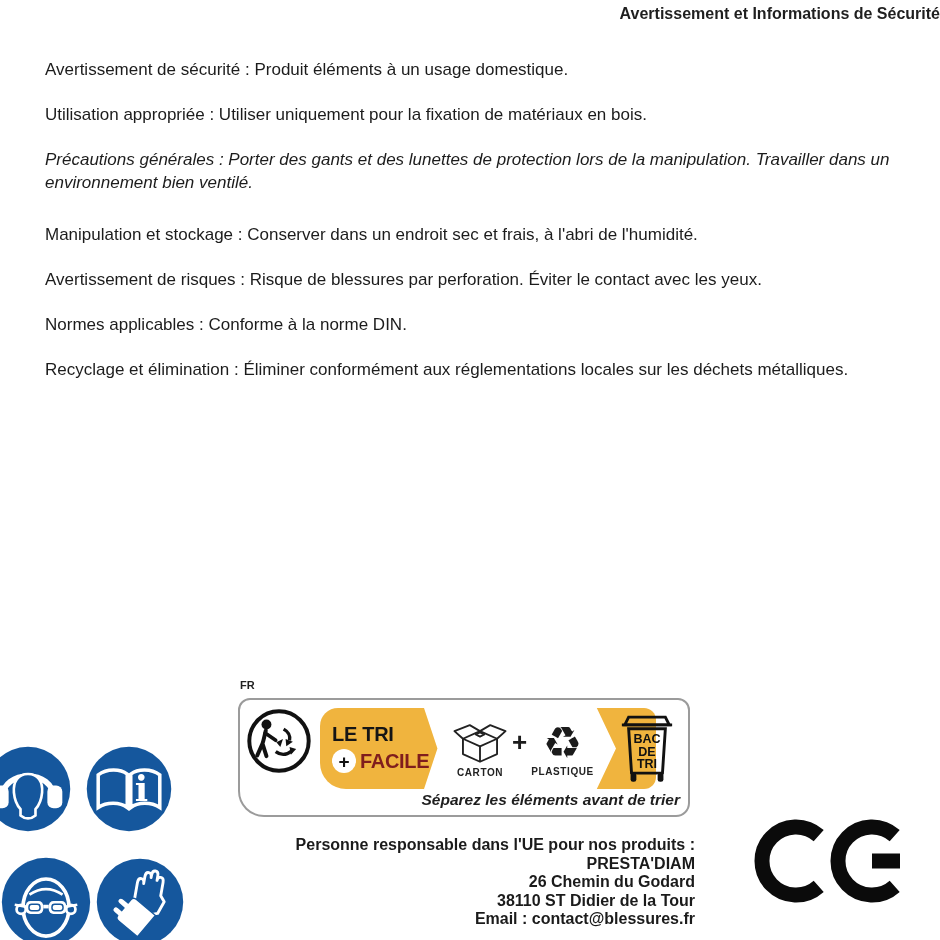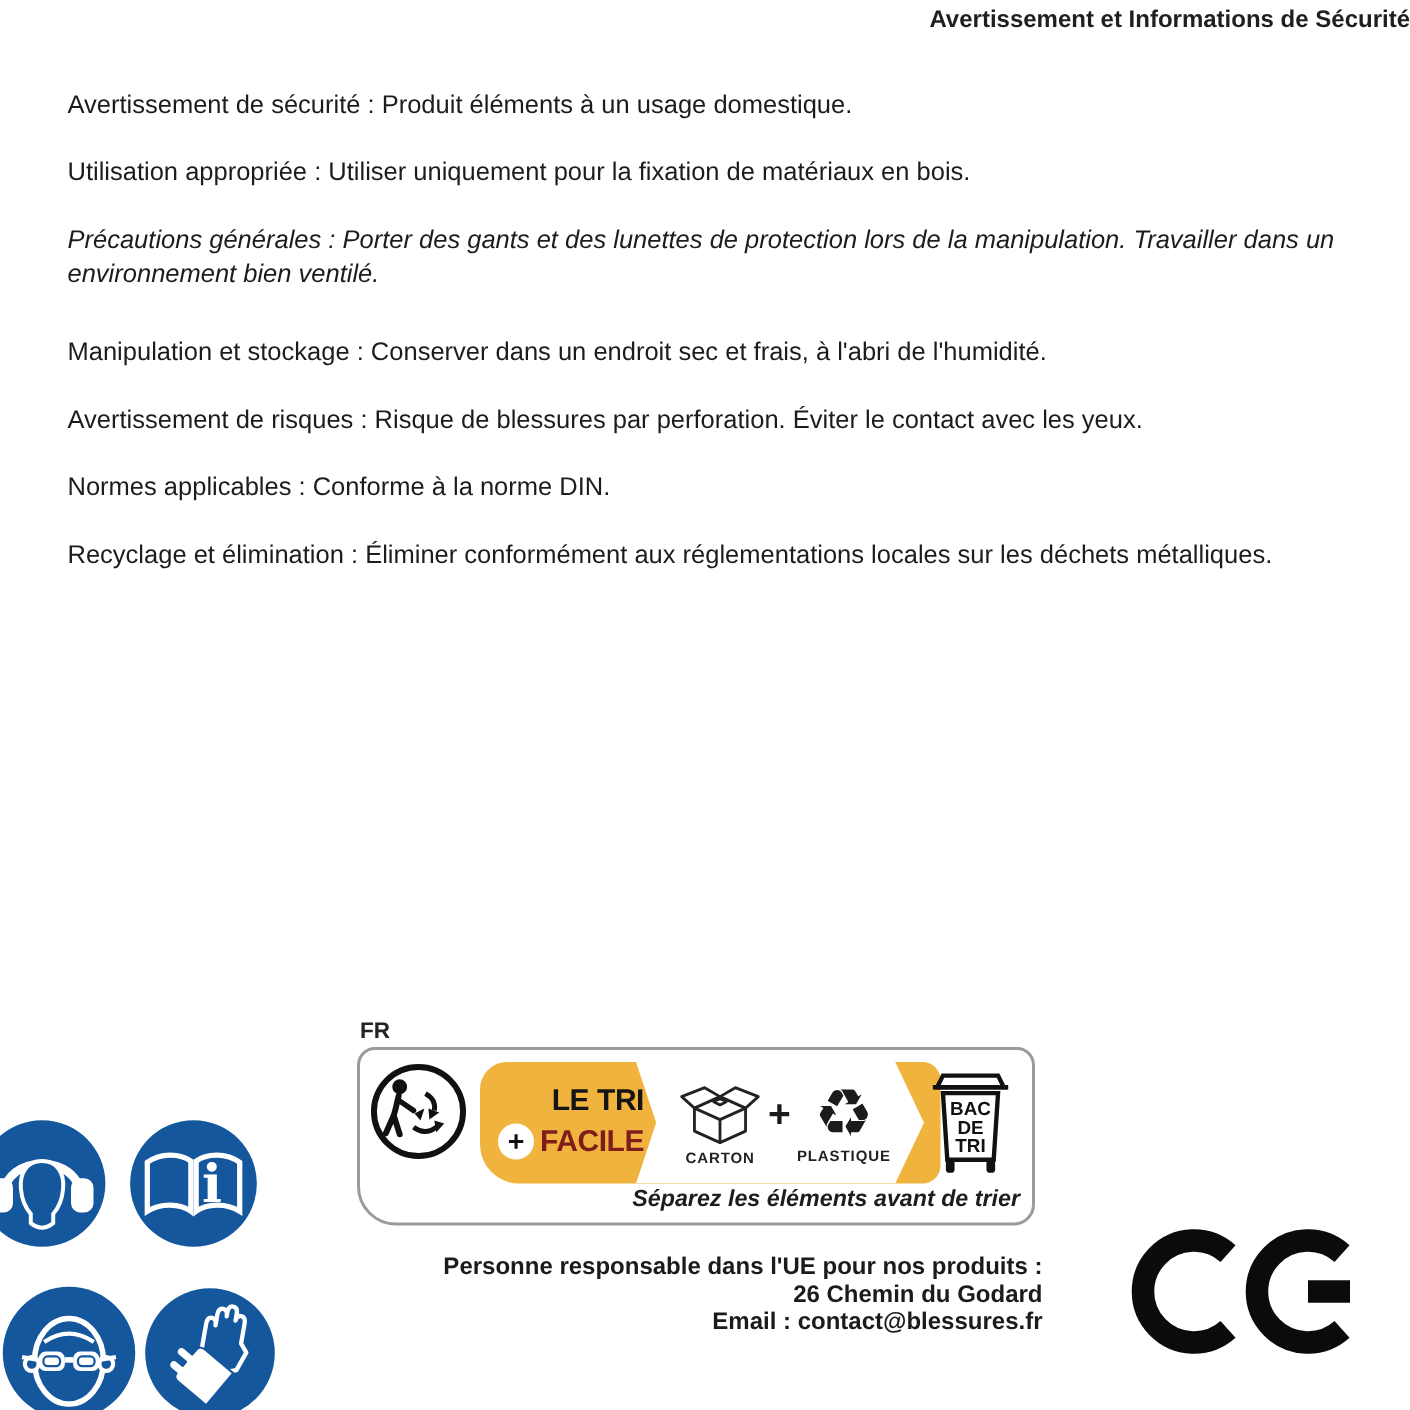--- a/index.html
+++ b/index.html
@@ -5,27 +5,27 @@
   html,body{margin:0;padding:0;background:#fff;}
   .page{position:relative;width:940px;height:940px;background:#ffffff;overflow:hidden;
         font-family:"Liberation Sans", sans-serif;color:#1a1a1a;}
   .doc-title{position:absolute;top:5px;left:0;width:940px;text-align:right;
              font-size:16px;font-weight:bold;color:#1f1f1f;}
   .body-text{position:absolute;left:45px;top:58px;width:852px;}
   .body-text p{margin:0 0 22px 0;font-size:17px;line-height:23px;color:#1c1c1c;}
   .body-text p.wide-gap{margin-bottom:29px;font-style:italic;}
 
   
-  .fr-label{position:absolute;left:240px;top:679px;font-size:15px;font-weight:bold;color:#222;}
+  .fr-label{position:absolute;left:240px;top:679px;font-size:11px;font-weight:bold;color:#222;}
   .infotri-box{position:absolute;left:238px;top:698px;width:452px;height:119px;
                background:#fff;border:2px solid #9b9b9b;box-sizing:border-box;
                border-radius:12px 12px 14px 26px;}
   .triman{position:absolute;left:6px;top:8px;width:66px;height:66px;}
-  .yellow-band{position:absolute;left:80px;top:8px;width:307px;height:81px;
-               border-radius:18px 12px 12px 26px;text-align:right;}
+  .yellow-band{position:absolute;left:80px;top:8px;width:336px;height:81px;
+               border-radius:18px 12px 12px 26px;}
   .headline{position:absolute;left:12px;top:15px;}
   .headline .l1{font-size:20px;font-weight:800;color:#151515;letter-spacing:-0.3px;}
   .headline .l2{display:flex;align-items:center;margin-top:3px;}
   .plus-circle{width:24px;height:24px;border-radius:50%;background:#fff;color:#111;
                display:flex;align-items:center;justify-content:center;
                font-size:19px;font-weight:900;line-height:1;}
   .headline .l2 .word{font-size:20px;font-weight:800;color:#7f1d1d;margin-left:4px;letter-spacing:-0.3px;}
   .chevron{position:absolute;left:104px;top:0;width:192px;height:81px;background:#fff;
            clip-path:polygon(0 0,90% 0,100% 50%,90% 100%,0 100%,7% 50%);
            display:flex;align-items:center;justify-content:center;padding-left:6px;box-sizing:border-box;}
@@ -120,21 +120,23 @@
         <text x="30" y="44" text-anchor="middle" font-size="13" font-weight="800" fill="#111" font-family="Liberation Sans, sans-serif">DE</text>
         <text x="30" y="57" text-anchor="middle" font-size="13" font-weight="800" fill="#111" font-family="Liberation Sans, sans-serif">TRI</text>
       </svg>
     </div>
 
     <div class="separate-note">Séparez les éléments avant de trier</div>
   </div>
 
   <div class="contact">
     <div>Personne responsable dans l'UE pour nos produits :</div>
+    <div>PRESTA'DIAM</div>
     <div>26 Chemin du Godard</div>
+    <div>38110 ST Didier de la Tour</div>
     <div>Email : contact@blessures.fr</div>
   </div>
 
   <svg class="pict" style="left:-16px;top:745px" width="88" height="88" viewBox="0 0 100 100">
     <circle cx="50" cy="50" r="48" fill="#15579D"></circle>
     <path d="M21 60 C21 27 79 27 79 60" stroke="#fff" stroke-width="6.5" fill="none"></path>
     <path d="M50 33 C38.5 33 33 42 34 54 C34.7 62 37.5 68.5 41.5 73 L41.5 80 C47 84.5 53 84.5 58.5 80 L58.5 73 C62.5 68.5 65.3 62 66 54 C67 42 61.5 33 50 33 Z" fill="#15579D" stroke="#fff" stroke-width="3"></path>
     <rect x="11" y="46" width="17" height="26" rx="7" fill="#fff"></rect>
     <rect x="72" y="46" width="17" height="26" rx="7" fill="#fff"></rect>
   </svg>

